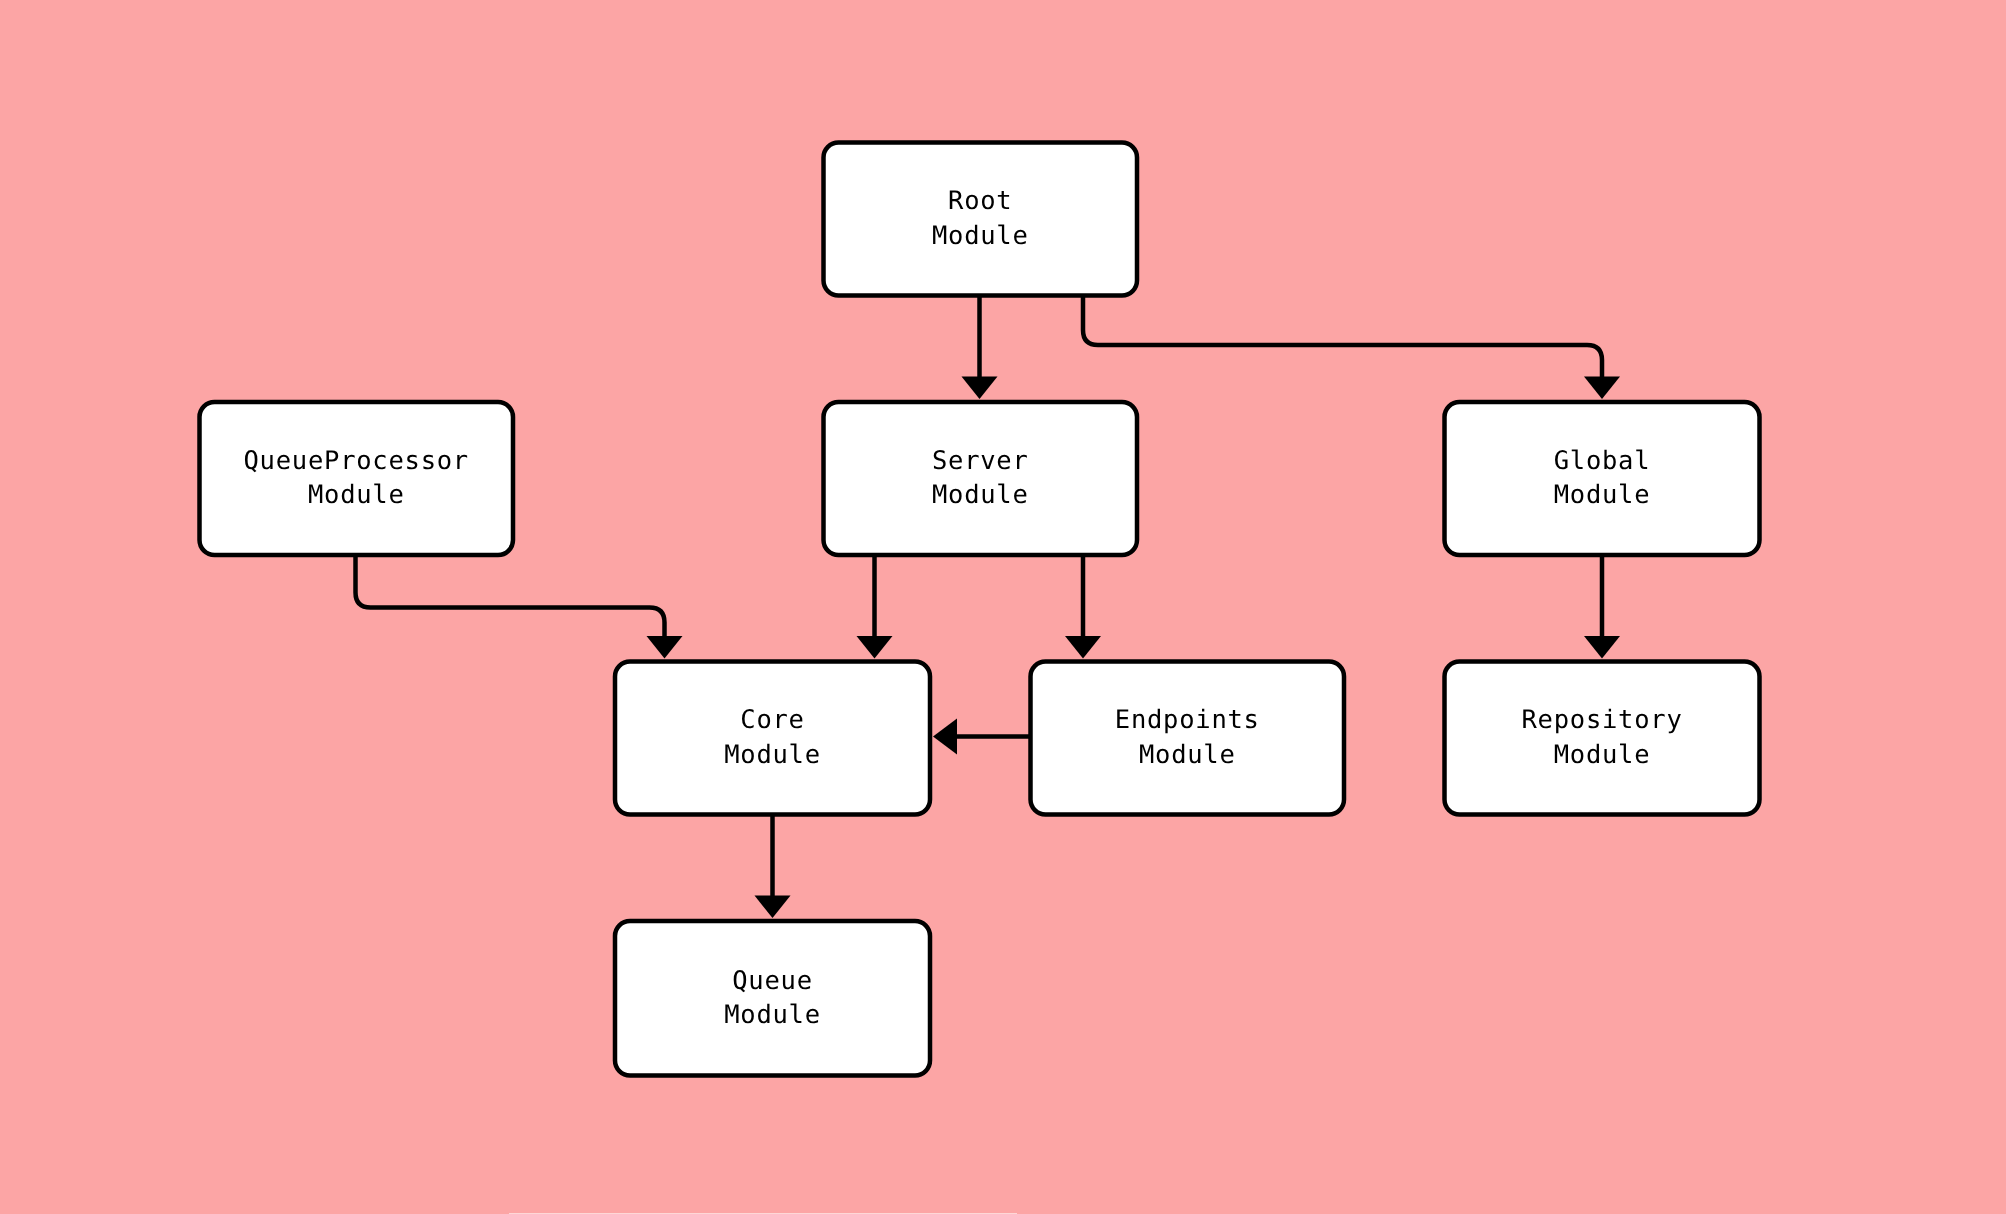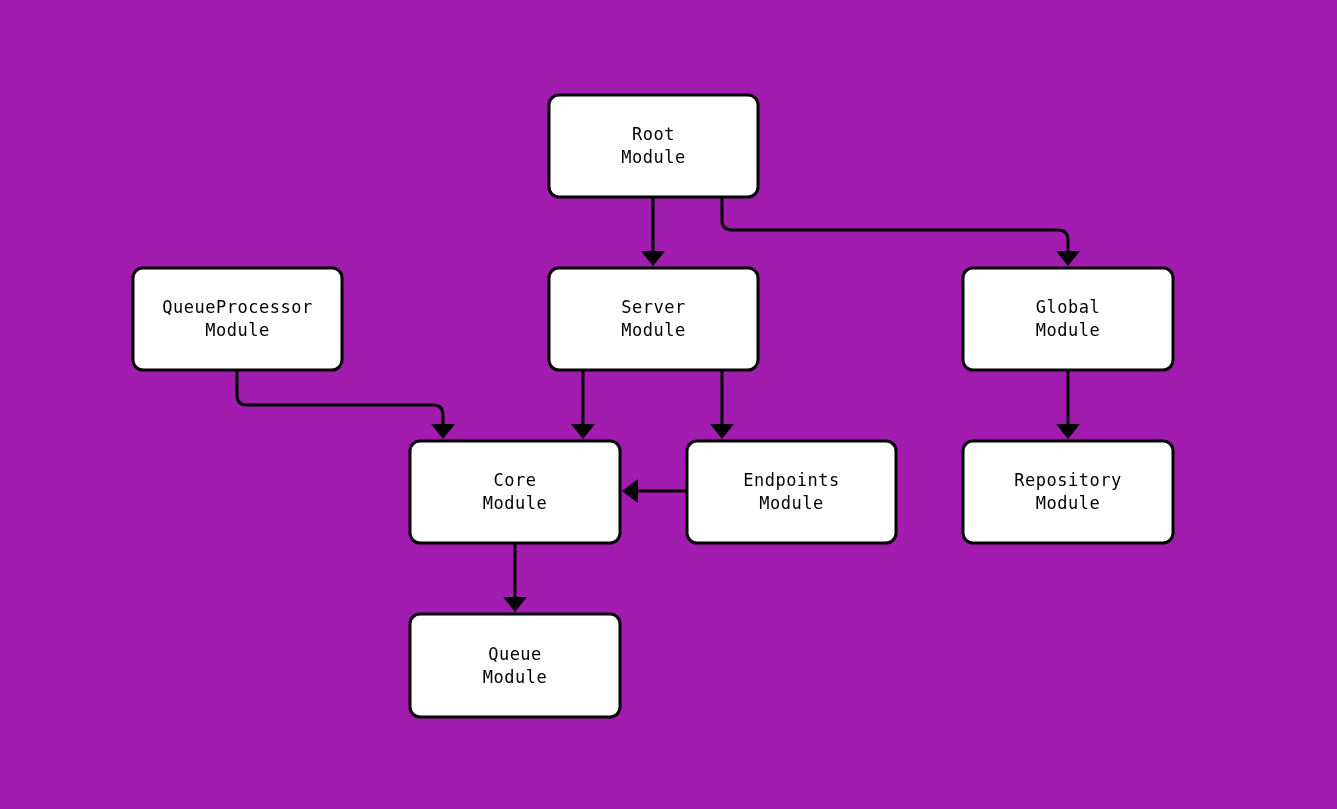--- a/index.html
+++ b/index.html
@@ -10,21 +10,21 @@
   body {
     width: 1337px;
     height: 809px;
     overflow: hidden;
     font-family: "DejaVu Sans Mono", "Liberation Mono", monospace;
   }
   #diagram-root {
     position: relative;
     width: 1337px;
     height: 809px;
-    background: #a21caf;
+    background: #fca5a5;
   }
   svg.diagram-canvas {
     position: absolute;
     top: 0;
     left: 0;
     width: 1337px;
     height: 809px;
     display: block;
   }
   .node-rect {

